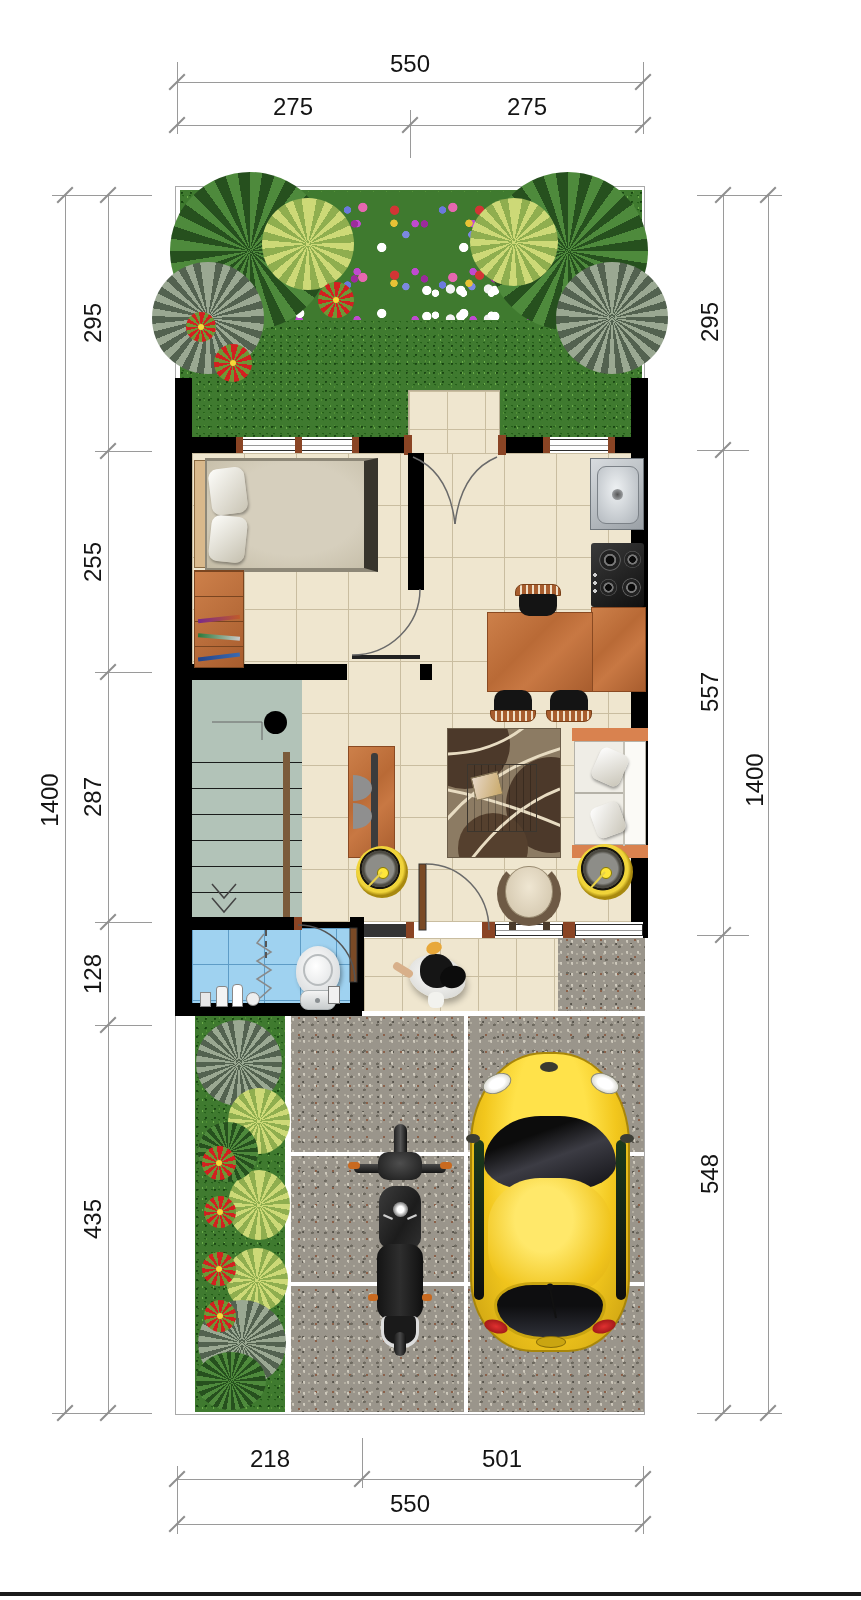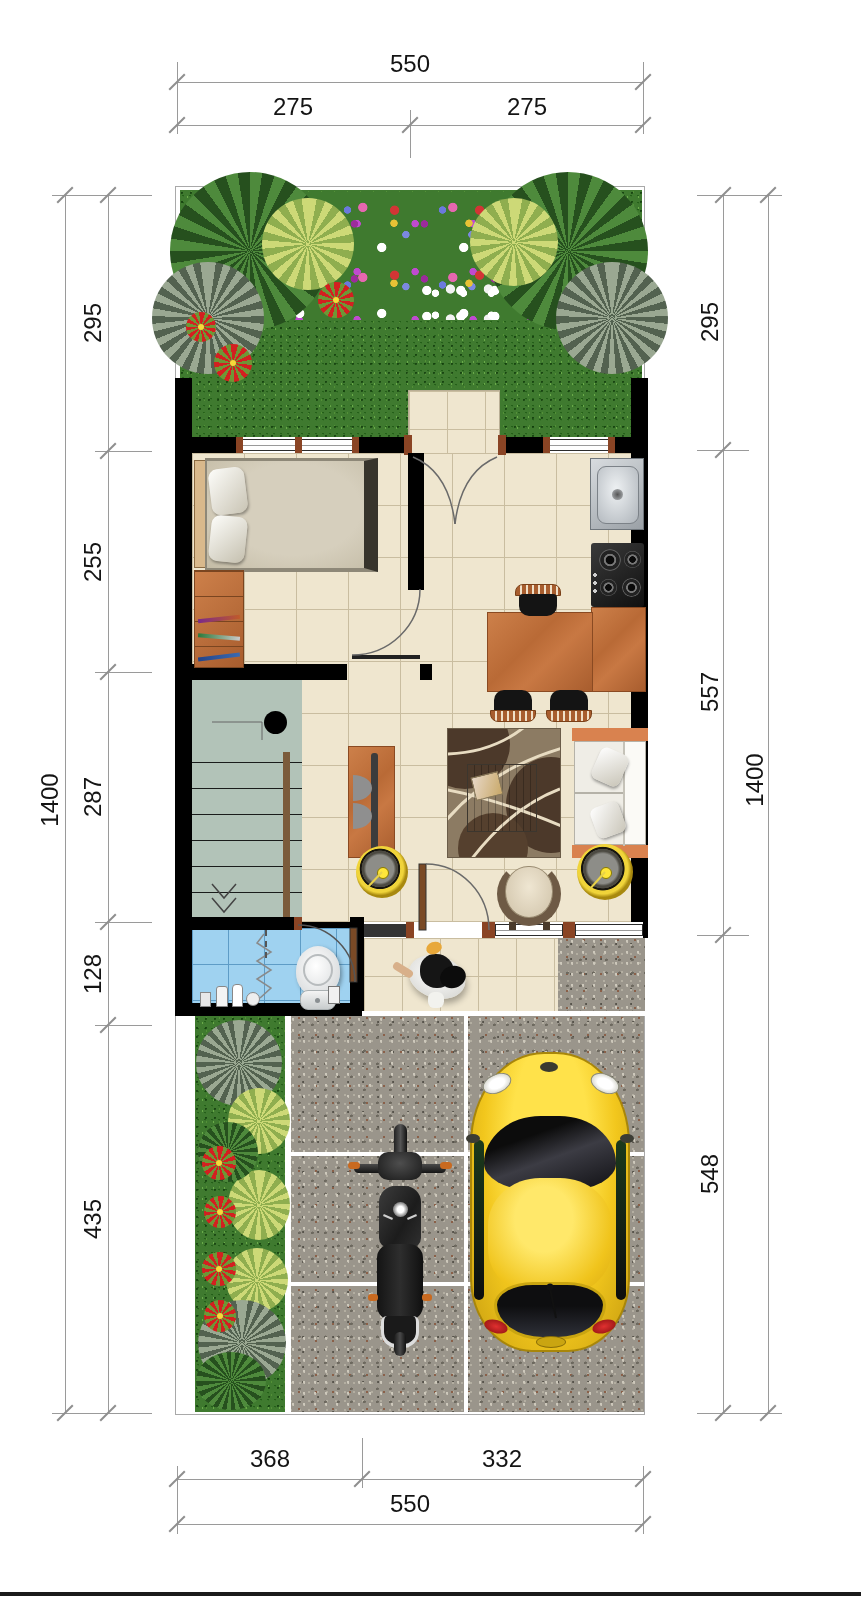--- a/index.html
+++ b/index.html
@@ -92,22 +92,22 @@
   <div class="dline" style="left:177px;top:1466px;width:1px;height:68px;"></div>
   <div class="dline" style="left:643px;top:1466px;width:1px;height:68px;"></div>
   <div class="dline" style="left:362px;top:1438px;width:1px;height:50px;"></div>
   <div class="dline" style="left:177px;top:1479px;width:466px;height:1px;"></div>
   <div class="dline" style="left:177px;top:1524px;width:466px;height:1px;"></div>
   <div class="tick" style="left:177px;top:1479px;"></div>
   <div class="tick" style="left:362px;top:1479px;"></div>
   <div class="tick" style="left:643px;top:1479px;"></div>
   <div class="tick" style="left:177px;top:1524px;"></div>
   <div class="tick" style="left:643px;top:1524px;"></div>
-  <div class="dlab" style="left:270px;top:1459px;">368</div>
-  <div class="dlab" style="left:502px;top:1459px;">332</div>
+  <div class="dlab" style="left:270px;top:1459px;">218</div>
+  <div class="dlab" style="left:502px;top:1459px;">501</div>
   <div class="dlab" style="left:410px;top:1504px;">550</div>
 
   <div class="dline" style="left:65px;top:195px;width:1px;height:1218px;"></div>
   <div class="dline" style="left:108px;top:195px;width:1px;height:1218px;"></div>
   <div class="dline" style="left:52px;top:195px;width:100px;height:1px;"></div>
   <div class="dline" style="left:95px;top:451px;width:57px;height:1px;"></div>
   <div class="dline" style="left:95px;top:672px;width:57px;height:1px;"></div>
   <div class="dline" style="left:95px;top:922px;width:57px;height:1px;"></div>
   <div class="dline" style="left:95px;top:1025px;width:57px;height:1px;"></div>
   <div class="dline" style="left:52px;top:1413px;width:100px;height:1px;"></div>

